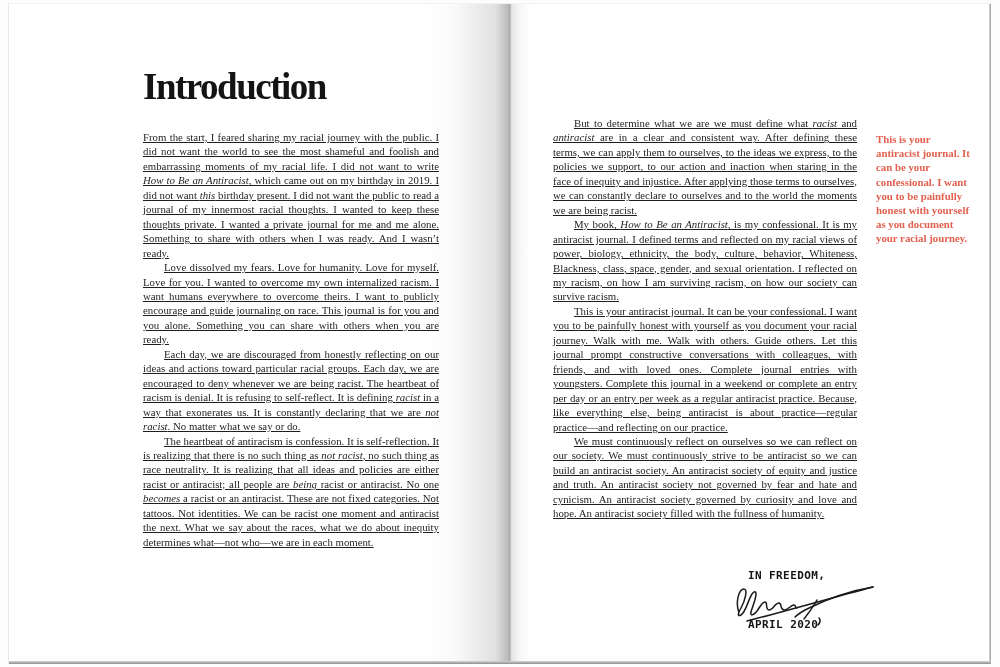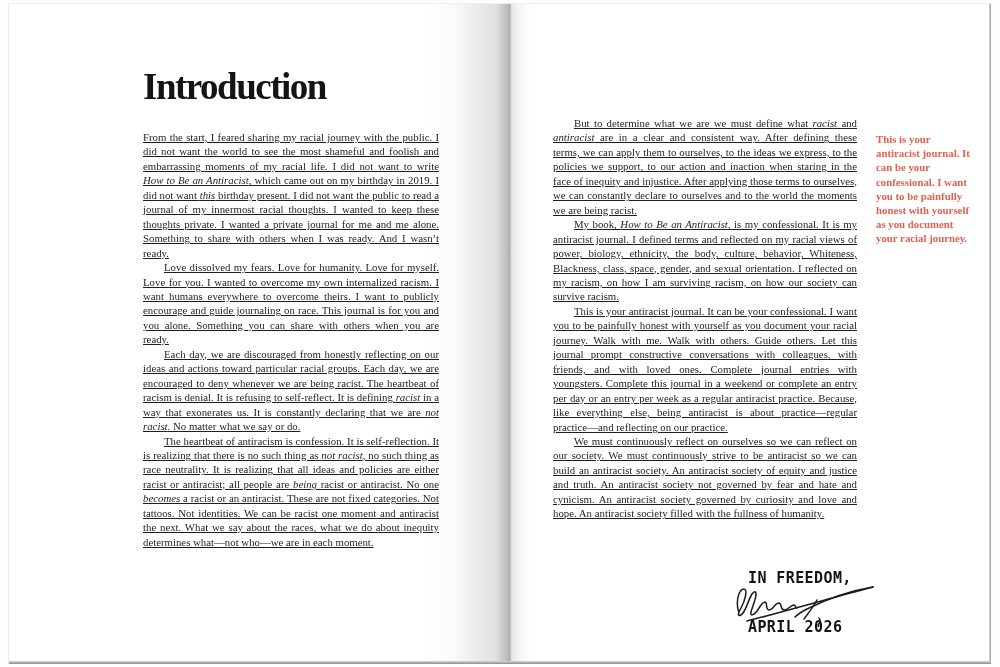--- a/index.html
+++ b/index.html
@@ -50,21 +50,21 @@
   .right-col{left:544px;top:112px;width:304px;}
   .margin-note{
     position:absolute;left:867px;top:128px;width:100px;
     font-family:"Liberation Serif", serif;
     font-size:10.8px;font-weight:700;line-height:14.2px;
     text-align:left;
   }
   .typewriter{
     position:absolute;
     font-family:"DejaVu Sans Mono", monospace;
-    font-size:15px;font-weight:700;letter-spacing:0.4px;
+    font-size:11px;font-weight:700;letter-spacing:0.4px;
     color:#141414;white-space:nowrap;
   }
   .closing-line{left:739px;top:565px;}
   .date-line{left:739px;top:614px;}
   .signature{position:absolute;left:722px;top:576px;width:152px;height:46px;}
 </style>
 </head>
 <body>
 
 <div class="book">
@@ -96,18 +96,18 @@
     <svg class="signature" viewBox="0 0 152 46">
       <g fill="none" stroke="#1a1a1a" stroke-width="1.5" stroke-linecap="round">
         <path d="M8 33 C4 22 8 9 13 9 C17 9 14 21 10 28 C7 33 6 37 10 35 C15 32 17 20 21 14 C23 11 25 11 25 14 C25 19 21 28 20 32 C19 36 22 36 26 31 C29 27 31 22 34 22 C37 22 34 30 38 30 C42 30 44 23 48 23 C51 23 49 30 53 30 C57 30 60 25 63 25 C65 25 64 28 66 28"></path>
         <path d="M16 41 C48 33 100 18 142 7"></path>
         <path d="M142 7 C118 11 94 20 76 29 C70 32 66 35 64 37"></path>
         <path d="M86 20 C82 27 77 34 73 39"></path>
         <path d="M88 38 C90 40 89 43 87 45"></path>
       </g>
     </svg>
 
-    <div class="typewriter date-line">APRIL 2026</div>
+    <div class="typewriter date-line">APRIL 2020</div>
   </div>
 
   <div class="edge-right"></div>
   <div class="edge-bottom"></div>
 </div>
 
 </body></html>

